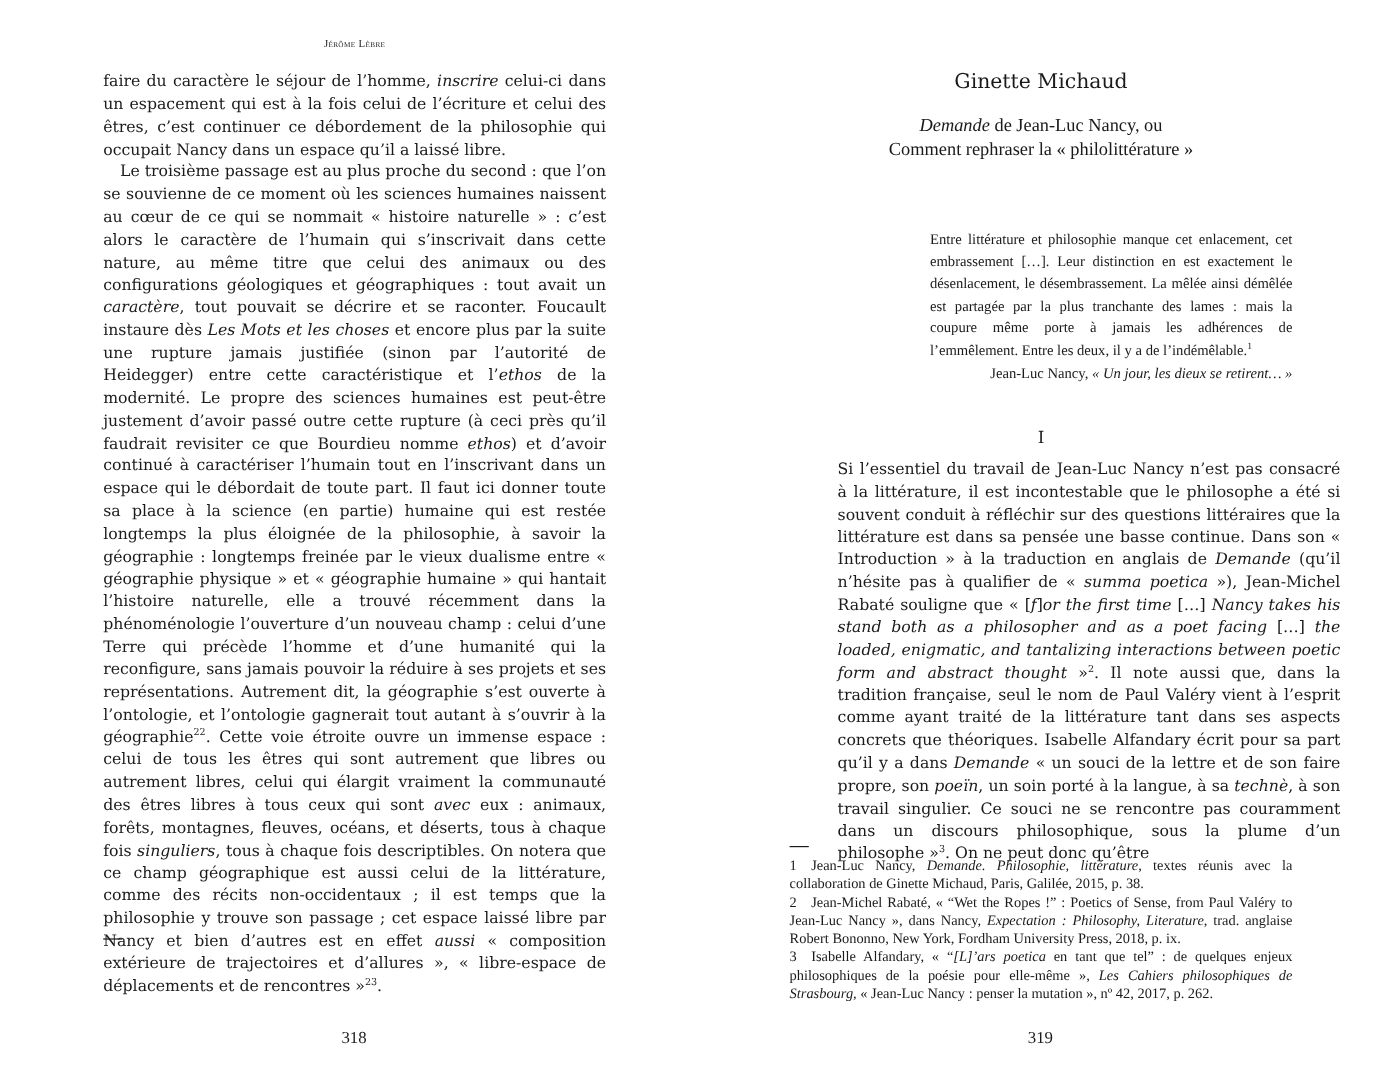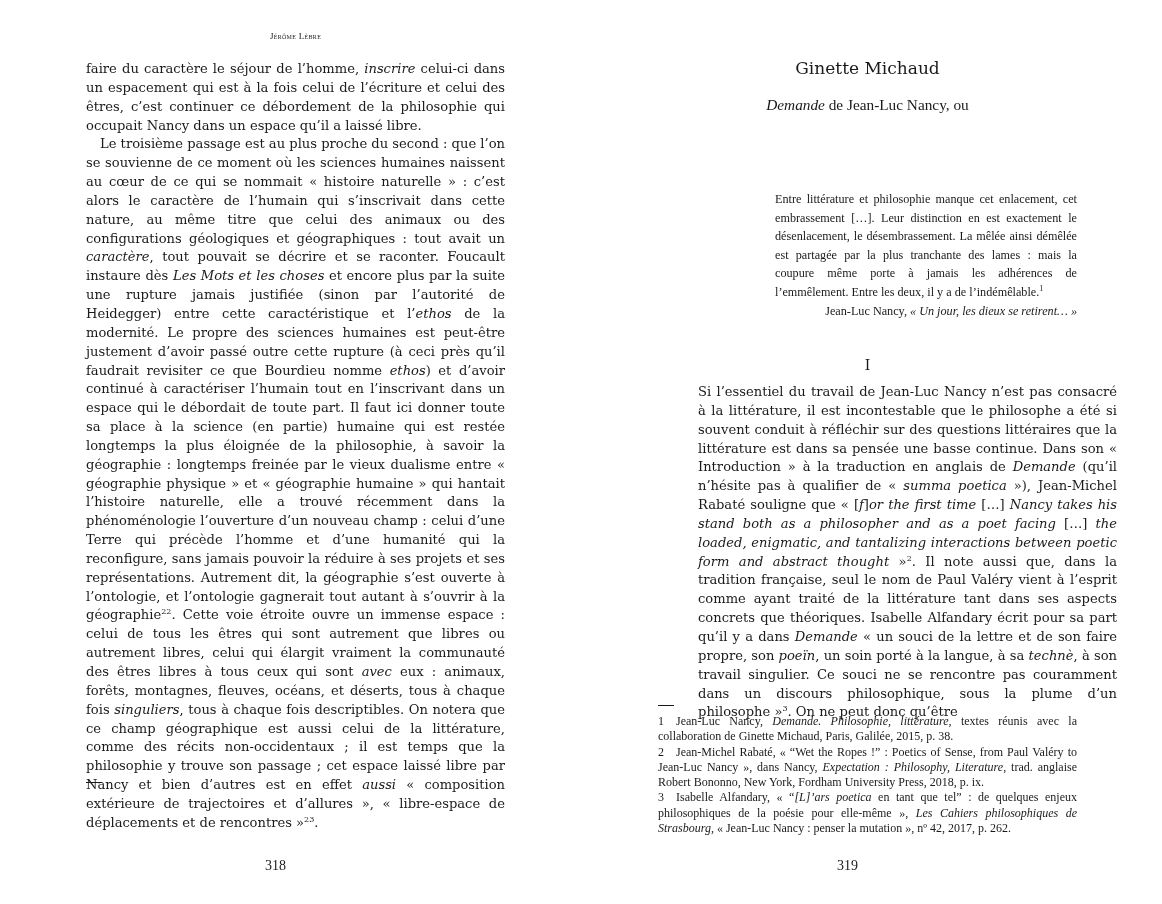--- a/index.html
+++ b/index.html
@@ -20,21 +20,21 @@
 
   .fn-rule { position: absolute; width: 16px; height: 0; border-top: 1px solid #1a1a1a; }
   .footnotes { position: absolute; font-family: Liberation Serif, serif; font-size: 12px; line-height: 15.3px; text-align: justify; }
   .footnotes .fn { margin: 0; }
   .footnotes .fn-num { display: inline-block; min-width: 18px; }
   #left-fn-rule { top: 782px; left: 86px; }
   #left-fn { top: 792px; left: 86px; width: 419px; }
   #right-fn-rule { top: 705px; left: 658px; }
   #right-fn { top: 714px; left: 658px; width: 419px; }
 
-  .folio { position: absolute; top: 858px; width: 60px; text-align: left; font-family: "Liberation Serif", serif; font-size: 14px; }
+  .folio { position: absolute; top: 858px; width: 60px; text-align: center; font-family: "Liberation Serif", serif; font-size: 14px; }
   #folio-left { left: 265px; }
   #folio-right { left: 837px; }
 
   .author { position: absolute; top: 58px; left: 658px; width: 419px; text-align: center; font-family: "DejaVu Serif", serif; font-size: 17px; }
   .title { position: absolute; top: 95px; left: 658px; width: 419px; text-align: center; font-family: Liberation Serif, serif; font-size: 15.3px; line-height: 19.5px; }
 
   .epigraph { position: absolute; top: 190px; left: 775px; width: 302px; font-family: "Liberation Serif", serif; font-size: 12.2px; line-height: 18.6px; text-align: justify; }
   .epigraph p { margin: 0; }
   .epigraph .source { text-align: right; }
 
@@ -50,20 +50,21 @@
       <p class="indent"><span>Le troisième passage est au plus proche du second : que l’on se souvienne de ce moment où les sciences humaines naissent au cœur de ce qui se nommait « histoire naturelle » : c’est alors le caractère de l’humain qui s’inscrivait dans cette nature, au même titre que celui des animaux ou des configurations géologiques et géographiques : tout avait un </span><i>caractère</i><span>, tout pouvait se décrire et se raconter. Foucault instaure dès </span><i>Les Mots et les choses</i><span> et encore plus par la suite une rupture jamais justifiée (sinon par l’autorité de Heidegger) entre cette caractéristique et l’</span><i>ethos</i><span> de la modernité. Le propre des sciences humaines est peut-être justement d’avoir passé outre cette rupture (à ceci près qu’il faudrait revisiter ce que Bourdieu nomme </span><i>ethos</i><span>) et d’avoir continué à caractériser l’humain tout en l’inscrivant dans un espace qui le débordait de toute part. Il faut ici donner toute sa place à la science (en partie) humaine qui est restée longtemps la plus éloignée de la philosophie, à savoir la géographie : longtemps freinée par le vieux dualisme entre « géographie physique » et « géographie humaine » qui hantait l’histoire naturelle, elle a trouvé récemment dans la phénoménologie l’ouverture d’un nouveau champ : celui d’une Terre qui précède l’homme et d’une humanité qui la reconfigure, sans jamais pouvoir la réduire à ses projets et ses représentations. Autrement dit, la géographie s’est ouverte à l’ontologie, et l’ontologie gagnerait tout autant à s’ouvrir à la géographie</span><sup>22</sup><span>. Cette voie étroite ouvre un immense espace : celui de tous les êtres qui sont autrement que libres ou autrement libres, celui qui élargit vraiment la communauté des êtres libres à tous ceux qui sont </span><i>avec</i><span> eux : animaux, forêts, montagnes, fleuves, océans, et déserts, tous à chaque fois </span><i>singuliers</i><span>, tous à chaque fois descriptibles. On notera que ce champ géographique est aussi celui de la littérature, comme des récits non-occidentaux ; il est temps que la philosophie y trouve son passage ; cet espace laissé libre par Nancy et bien d’autres est en effet </span><i>aussi</i><span> « composition extérieure de trajectoires et d’allures », « libre-espace de déplacements et de rencontres »</span><sup>23</sup><span>.</span></p>
     </div>
   <div class="fn-rule" id="left-fn-rule"></div>
   <div class="folio" id="folio-left">318</div>
 </div>
 
 <div class="page" id="page-right-wrap">
   <div class="author">Ginette Michaud</div>
   <div class="title">
     <span class="it">Demande</span><span> de Jean-Luc Nancy, ou</span><br>
+    <span>Comment rephraser la « philolittérature »</span>
   </div>
   <div class="epigraph">
     <p><span>Entre littérature et philosophie manque cet enlacement, cet embrassement […]. Leur distinction en est exactement le désenlacement, le désembrassement. La mêlée ainsi démêlée est partagée par la plus tranchante des lames : mais la coupure même porte à jamais les adhérences de l’emmêlement. Entre les deux, il y a de l’indémêlable.</span><sup>1</sup></p>
     <p class="source"><span>Jean-Luc Nancy, </span><span class="it">« Un jour, les dieux se retirent… »</span></p>
   </div>
   <div class="section-num">I</div>
   <div class="body-text" id="right-body">
       <p><span>Si l’essentiel du travail de Jean-Luc Nancy n’est pas consacré à la littérature, il est incontestable que le philosophe a été si souvent conduit à réfléchir sur des questions littéraires que la littérature est dans sa pensée une basse continue. Dans son « Introduction » à la traduction en anglais de </span><i>Demande</i><span> (qu’il n’hésite pas à qualifier de « </span><i>summa poetica</i><span> »), Jean-Michel Rabaté souligne que « [</span><i>f</i><span>]</span><i>or the first time</i><span> […] </span><i>Nancy takes his stand both as a philosopher and as a poet facing</i><span> […] </span><i>the loaded, enigmatic, and tantalizing interactions between poetic form and abstract thought</i><span> »</span><sup>2</sup><span>. Il note aussi que, dans la tradition française, seul le nom de Paul Valéry vient à l’esprit comme ayant traité de la littérature tant dans ses aspects concrets que théoriques. Isabelle Alfandary écrit pour sa part qu’il y a dans </span><i>Demande</i><span> « un souci de la lettre et de son faire propre, son </span><i>poeïn</i><span>, un soin porté à la langue, à sa </span><i>technè</i><span>, à son travail singulier. Ce souci ne se rencontre pas couramment dans un discours philosophique, sous la plume d’un philosophe »</span><sup>3</sup><span>. On ne peut donc qu’être</span></p>
     </div>
   <div class="fn-rule" id="right-fn-rule"></div>

